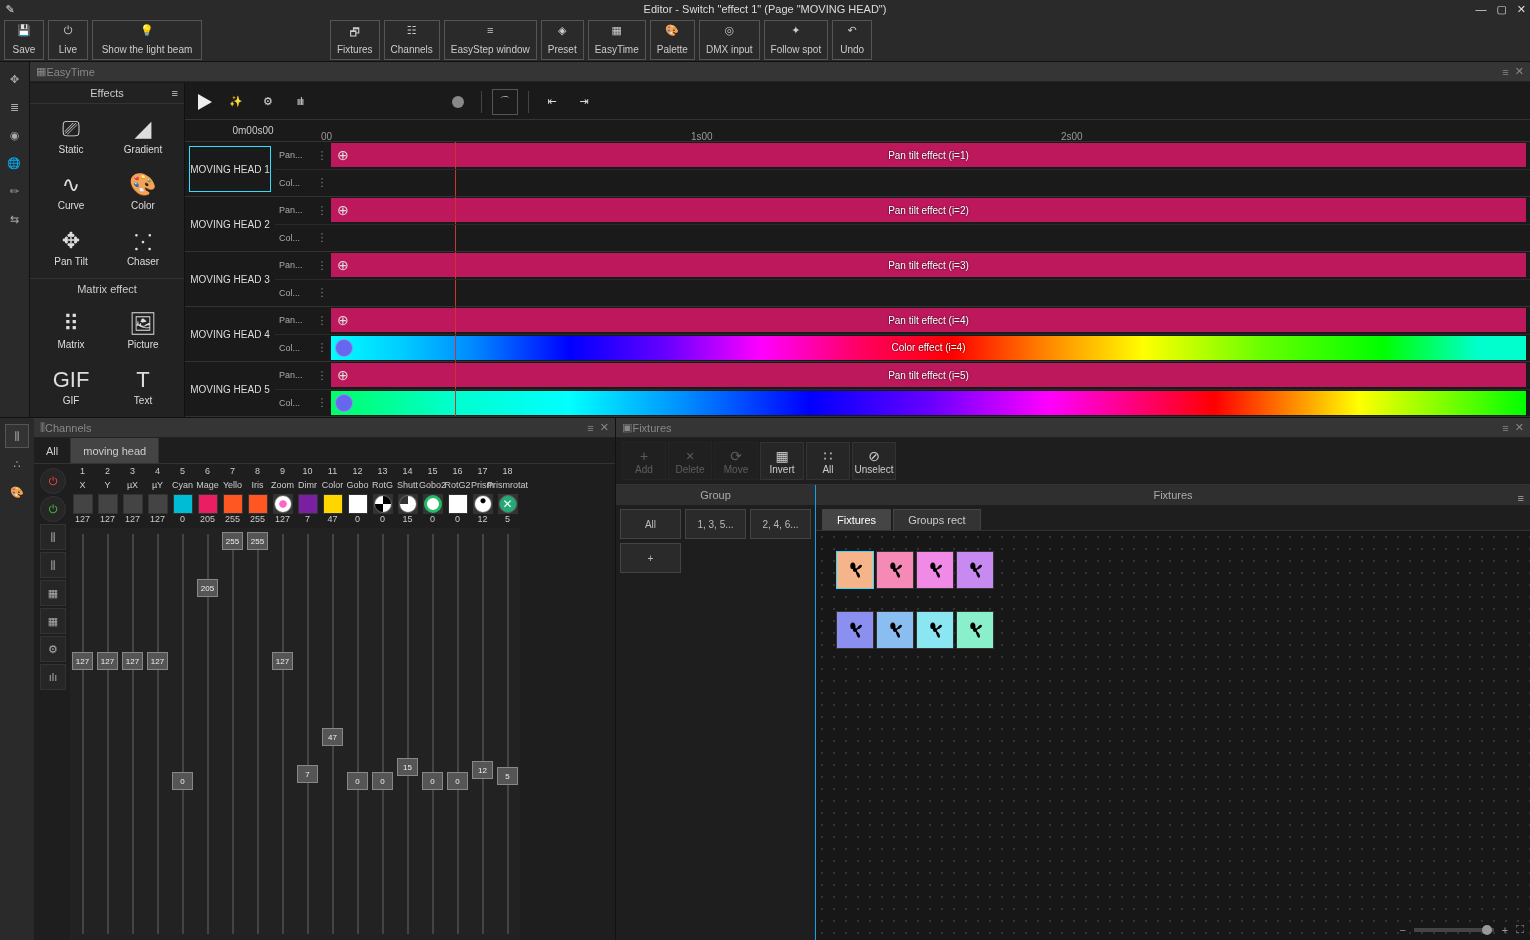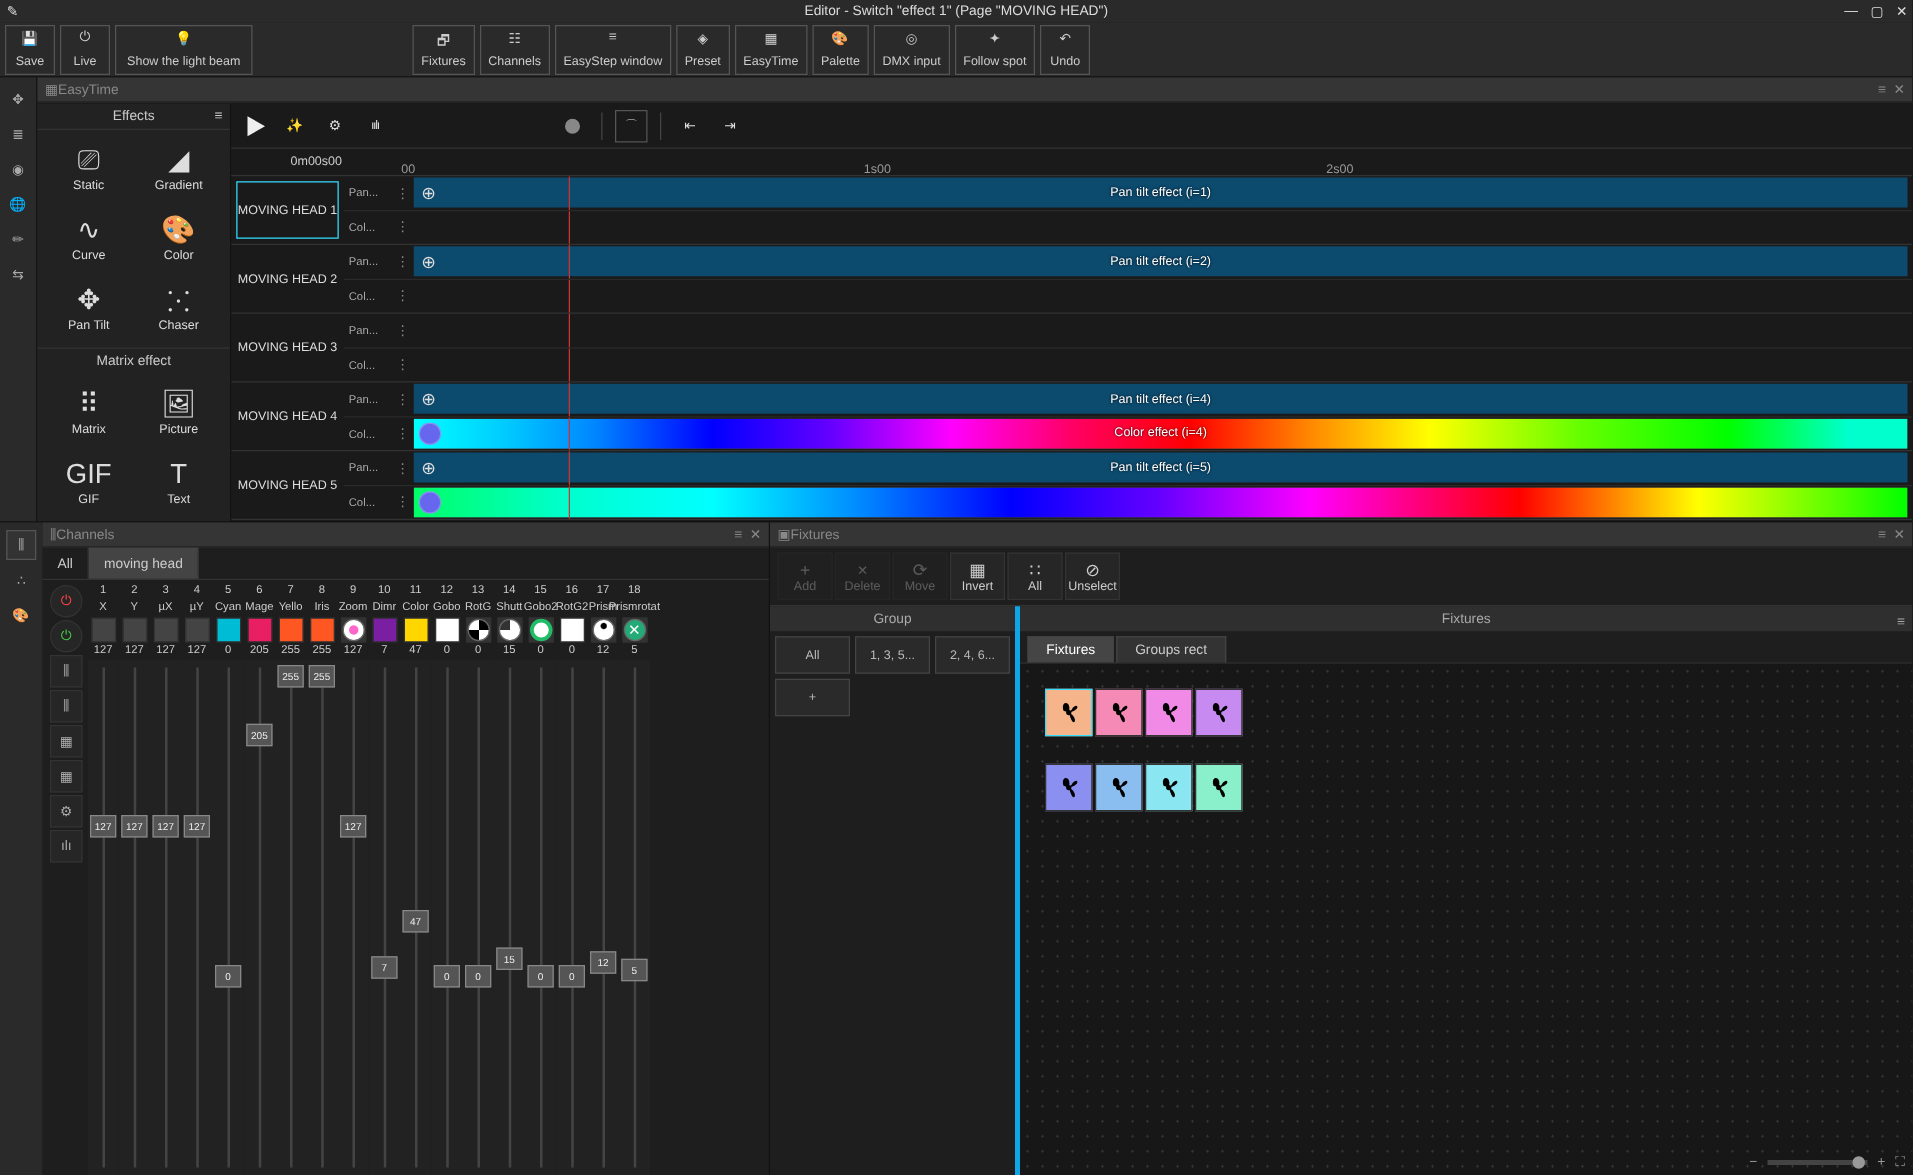--- a/index.html
+++ b/index.html
@@ -1,17 +1,17 @@
 <!DOCTYPE html>
 <html><head>
 <meta charset="utf-8">
 <style>
 * { margin:0; padding:0; box-sizing:border-box; font-family:Arial,Helvetica,sans-serif; }
 body { background:#1a1a1a; color:#bbb; font-size:11px; width:1530px; height:940px; overflow:hidden; }
-.row { display:flex; align-items:center; }
+.row { display:flex; align-items:flex-end; }
 .col { display:flex; flex-direction:column; }
 
 
 .titlebar { height:18px; background:#2a2a2a; display:flex; align-items:center; color:#ddd; position:relative; }
 .titlebar .logo { width:20px; text-align:center; }
 .titlebar .title { position:absolute; left:0; right:0; text-align:center; pointer-events:none; }
 .titlebar .winctl { position:absolute; right:4px; display:flex; gap:10px; }
 .titlebar .winctl span { cursor:pointer; }
 
 
@@ -55,21 +55,21 @@
 .fixturerow { display:flex; height:55px; border-bottom:1px solid #333; }
 .fixlabel { width:82px; display:flex; align-items:center; justify-content:center; text-align:center; color:#ddd; font-size:10px; border:1px solid transparent; margin:4px; }
 .fixlabel.active { border:1px solid #3df; }
 .subrows { flex:1; display:flex; flex-direction:column; }
 .subrow { flex:1; display:flex; align-items:center; border-bottom:1px solid #2a2a2a; position:relative; }
 .subrow:last-child { border-bottom:none; }
 .subrow .slbl { width:38px; font-size:9px; color:#aaa; padding-left:4px; }
 .subrow .sic  { width:18px; display:flex; align-items:center; justify-content:center; color:#888; cursor:pointer; }
 .subrow .clip { flex:1; height:24px; margin:0 4px 0 0; background:#444; display:flex; align-items:center; justify-content:center; font-size:10px; position:relative; overflow:hidden; }
 .subrow .clip .txt { position:relative; z-index:2; color:#fff; text-shadow:0 0 2px #000; }
-.subrow .clip.pt { background:#0c4a6e; }
+.subrow .clip.pt { background:#be185d; }
 .subrow .clip.pt::before { content:"⊕"; position:absolute; left:6px; color:#ddd; font-size:14px; z-index:2; }
 .subrow .clip.color .grad { position:absolute; inset:0; }
 .subrow .clip.color::before { content:""; position:absolute; left:4px; top:50%; transform:translateY(-50%); width:16px; height:16px; border-radius:50%; background:#66e; border:1px solid #fff4; z-index:2; }
 .subrow .scrub { position:absolute; top:0; bottom:0; width:1px; background:#c33; left:180px; z-index:3; }
 
 .rainbow { background:linear-gradient(90deg,#f0f,#f0f 5%,#f06 15%,#f00 22%,#f60 30%,#ff0 38%,#9f0 45%,#0f0 55%,#0fa 65%,#0ff 72%,#08f 82%,#00f 95%); }
 .rainbow2 { background:linear-gradient(90deg,#00f,#60f 8%,#f0f 18%,#f06 28%,#f00 36%,#f80 44%,#ff0 52%,#6f0 60%,#0f0 70%,#0fc 82%,#0ff 92%); }
 .rainbow3 { background:linear-gradient(90deg,#0fc,#0f6 6%,#0f0 12%,#6f0 20%,#ff0 28%,#f80 36%,#f00 44%,#f06 52%,#f0f 60%,#60f 72%,#00f 84%,#06f 92%); }
 .rainbow4 { background:linear-gradient(90deg,#0ff,#0cf 6%,#08f 12%,#00f 20%,#60f 28%,#f0f 36%,#f06 44%,#f00 52%,#f80 60%,#ff0 68%,#6f0 78%,#0f0 88%,#0fc 96%); }
 .rainbow5 { background:linear-gradient(90deg,#0f6,#0fc 10%,#0ff 20%,#08f 30%,#00f 40%,#60f 50%,#f0f 60%,#f00 74%,#ff0 86%,#0f0 100%); }
@@ -100,21 +100,21 @@
 .ch-col .fader .track { position:absolute; left:50%; top:6px; bottom:6px; width:2px; background:#444; transform:translateX(-50%); }
 .ch-col .fader .thumb { position:absolute; left:2px; right:2px; height:18px; background:#555; border:1px solid #888; color:#eee; font-size:8px; display:flex; align-items:center; justify-content:center; }
 
 .fixtures-wrap { flex:1; display:flex; }
 .fixtures-body { flex:1; display:flex; flex-direction:column; background:#1e1e1e; min-height:0; }
 .fx-toolbar { display:flex; gap:2px; padding:4px 6px; border-bottom:1px solid #333; }
 .fx-btn { display:flex; flex-direction:column; align-items:center; justify-content:center; width:44px; height:38px; border:1px solid #333; cursor:pointer; color:#ccc; font-size:10px; background:#262626; }
 .fx-btn.disabled { opacity:0.35; cursor:default; }
 .fx-btn .gl { font-size:14px; height:16px; }
 .fx-split { flex:1; display:flex; min-height:0; }
-.fx-groups { width:200px; border-right:4px solid #0ea5e9; display:flex; flex-direction:column; }
+.fx-groups { width:200px; border-right:1px solid #0ea5e9; display:flex; flex-direction:column; }
 .fx-groups-head, .fx-main-head { height:20px; background:#2f2f2f; text-align:center; line-height:20px; color:#aaa; position:relative; }
 .fx-main-head .menu { position:absolute; right:6px; top:3px; cursor:pointer; }
 .fx-group-btns { display:grid; grid-template-columns:1fr 1fr 1fr; gap:4px; padding:4px; }
 .fx-group-btn { height:30px; border:1px solid #444; display:flex; align-items:center; justify-content:center; cursor:pointer; font-size:10px; background:#2a2a2a; }
 .fx-main { flex:1; display:flex; flex-direction:column; min-height:0; }
 .fx-tabs { display:flex; height:26px; border-bottom:1px solid #333; padding-left:6px; gap:2px; align-items:flex-end; }
 .fx-tab { padding:4px 14px; background:#333; border:1px solid #444; border-bottom:none; cursor:pointer; color:#ccc; }
 .fx-tab.active { background:#454545; color:#fff; }
 .fx-canvas { flex:1; position:relative; background-image:radial-gradient(#333 1px, transparent 1px); background-size:12px 12px; background-color:#171717; }
 .fx-item { position:absolute; width:38px; height:38px; display:flex; align-items:center; justify-content:center; border:1px solid #333; cursor:pointer; }
@@ -328,20 +328,23 @@
                     <div class="scrub"></div>
                   </div>
                 </div>
               </div>
               <div class="fixturerow">
                 <div class="fixlabel">MOVING HEAD  3</div>
                 <div class="subrows">
                   <div class="subrow">
                     <span class="slbl">Pan...</span>
                     <span class="sic">⋮</span>
+                    <div class="clip pt">
+                      <span class="txt">Pan tilt effect (i=3)</span>
+                    </div>
                     <div class="scrub"></div>
                   </div>
                   <div class="subrow">
                     <span class="slbl">Col...</span>
                     <span class="sic">⋮</span>
                     <div class="scrub"></div>
                   </div>
                 </div>
               </div>
               <div class="fixturerow">

